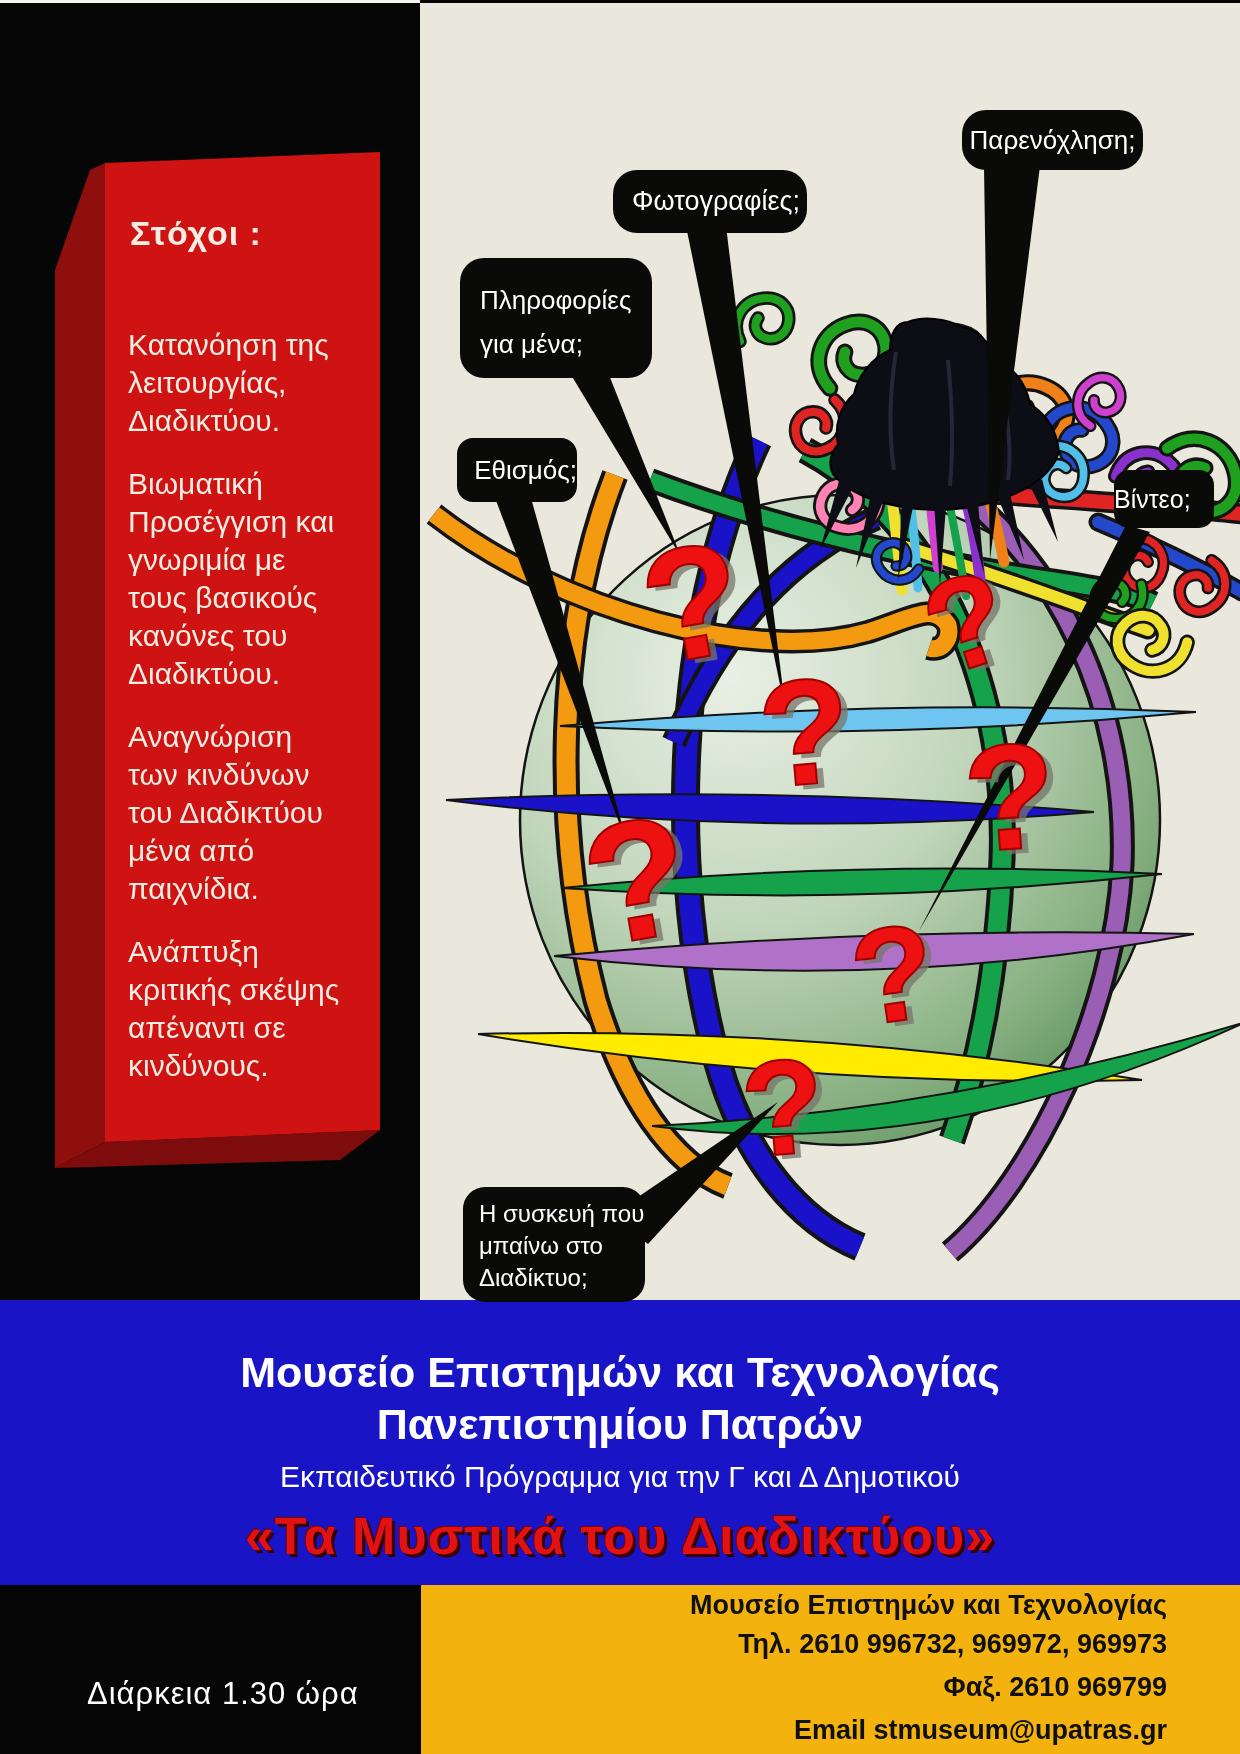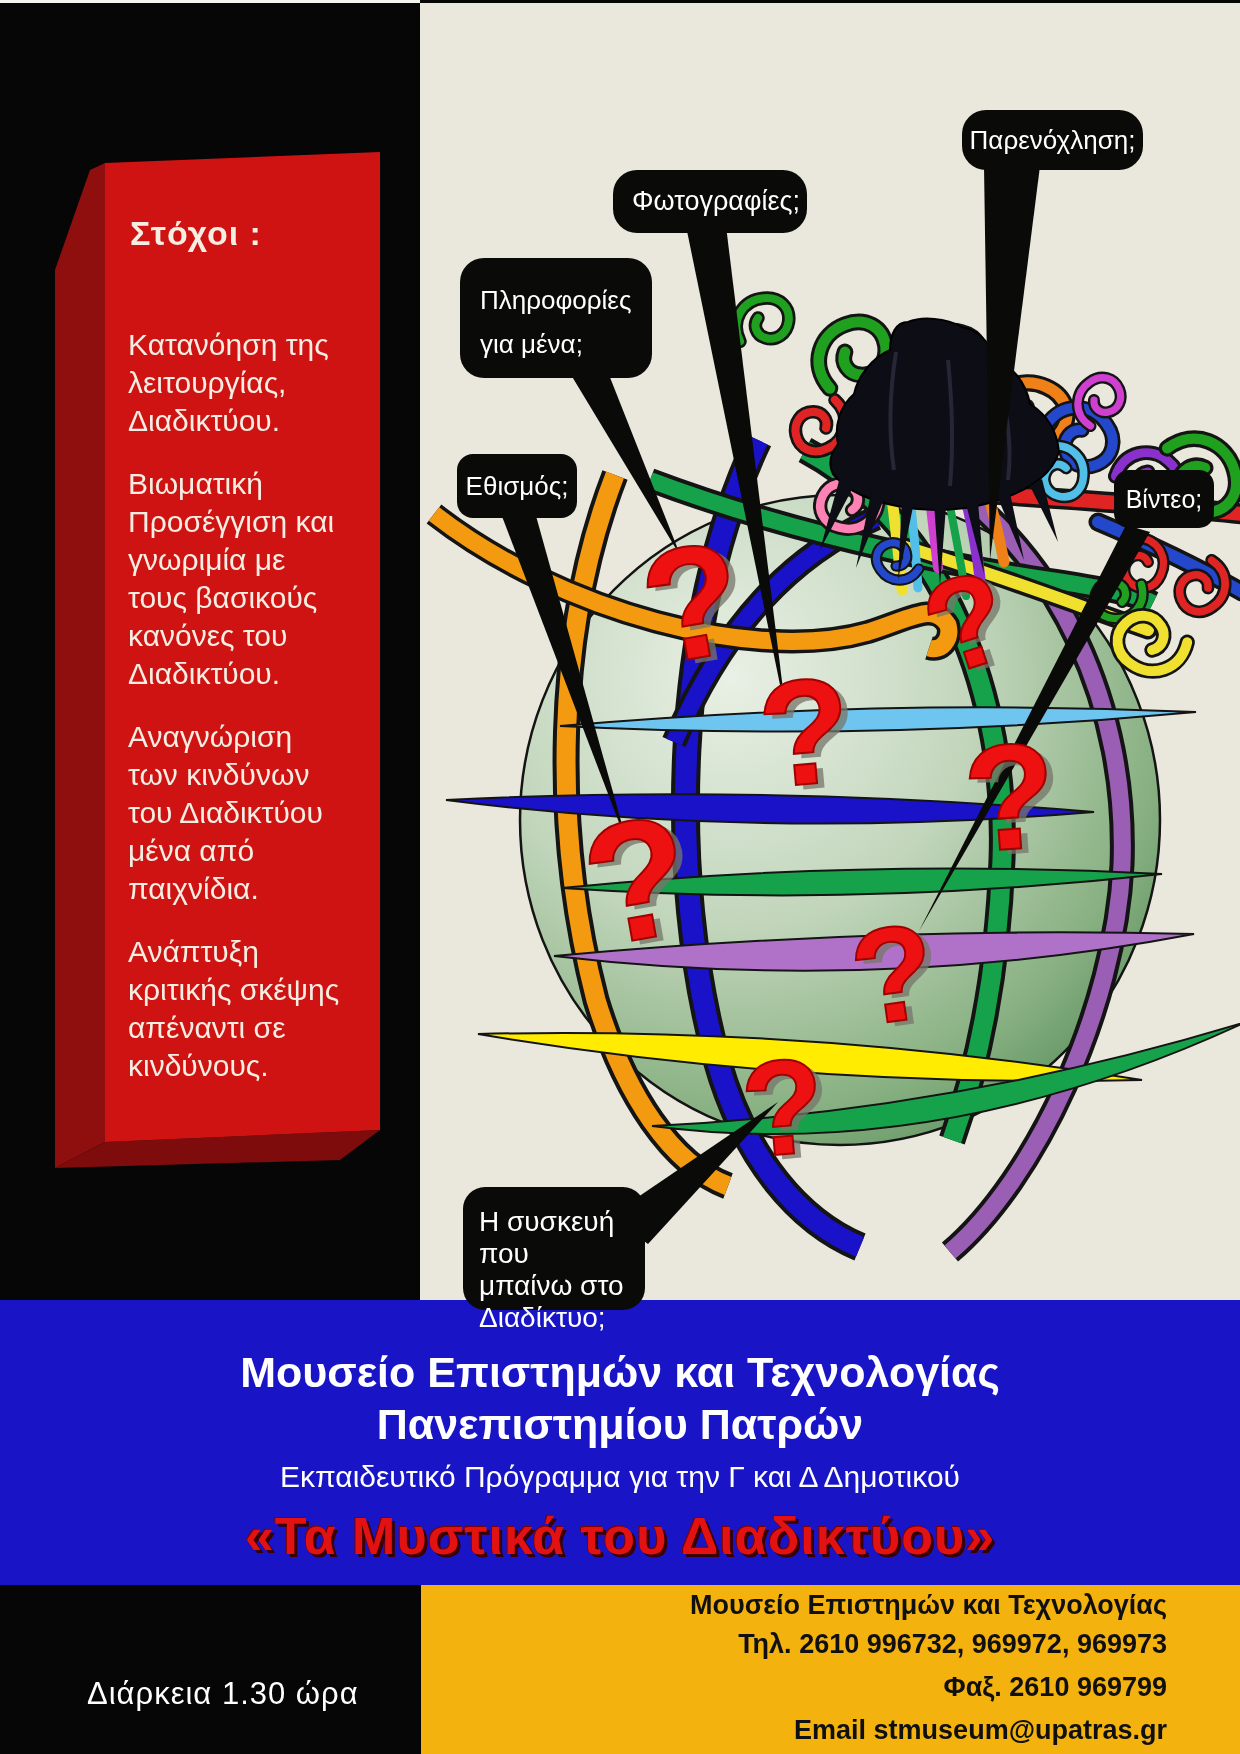--- a/index.html
+++ b/index.html
@@ -16,25 +16,25 @@
               font-size:30px;line-height:38px;}
   .goals-list p{margin:0 0 25px 0;}
 
   
   .bubble{position:absolute;background:#0a0a08;color:#fff;border-radius:24px;
           font-size:26px;z-index:5;}
   .bubble .bl{display:block;}
   .b-harassment{left:962px;top:110px;width:181px;height:60px;line-height:60px;text-align:center;}
   .b-photos{left:613px;top:170px;width:182px;height:63px;line-height:63px;text-align:center;font-size:27px;padding-left:12px;}
   .b-info{left:460px;top:258px;width:172px;height:100px;padding-top:20px;padding-left:20px;line-height:44px;}
-  .b-addiction{left:457px;top:438px;width:120px;height:64px;line-height:64px;text-align:center;border-radius:16px;margin-top:16px;}
-  .b-video{left:1114px;top:470px;width:100px;height:58px;line-height:58px;text-align:center;
+  .b-addiction{left:457px;top:438px;width:120px;height:64px;line-height:64px;text-align:right;border-radius:16px;}
+  .b-video{left:1114px;top:470px;width:100px;height:58px;line-height:58px;text-align:left;
            font-size:25px;border-radius:15px;}
-  .b-device{left:463px;top:1187px;width:166px;height:104px;padding-top:19px;padding-left:16px;
-            line-height:32px;font-size:28px;border-radius:22px;}
+  .b-device{left:463px;top:1187px;width:166px;height:104px;padding-top:11px;padding-left:16px;
+            line-height:32px;font-size:24px;border-radius:22px;}
 
   
   .blue-band{position:absolute;left:0;top:1300px;width:1240px;height:285px;background:#1915C7;
              color:#fff;text-align:center;z-index:4;}
   .bb1{position:absolute;left:0;top:48px;width:100%;font-size:43px;font-weight:bold;}
   .bb2{position:absolute;left:0;top:100px;width:100%;font-size:43px;font-weight:bold;}
   .bb3{position:absolute;left:0;top:160px;width:100%;font-size:30px;}
   .bb-red{position:absolute;left:0;top:206px;width:100%;font-size:52px;font-weight:bold;color:#E21212;
           text-shadow:3px 3px 0 #380000, -1px -1px 0 #7a0000;letter-spacing:1px;}
 

